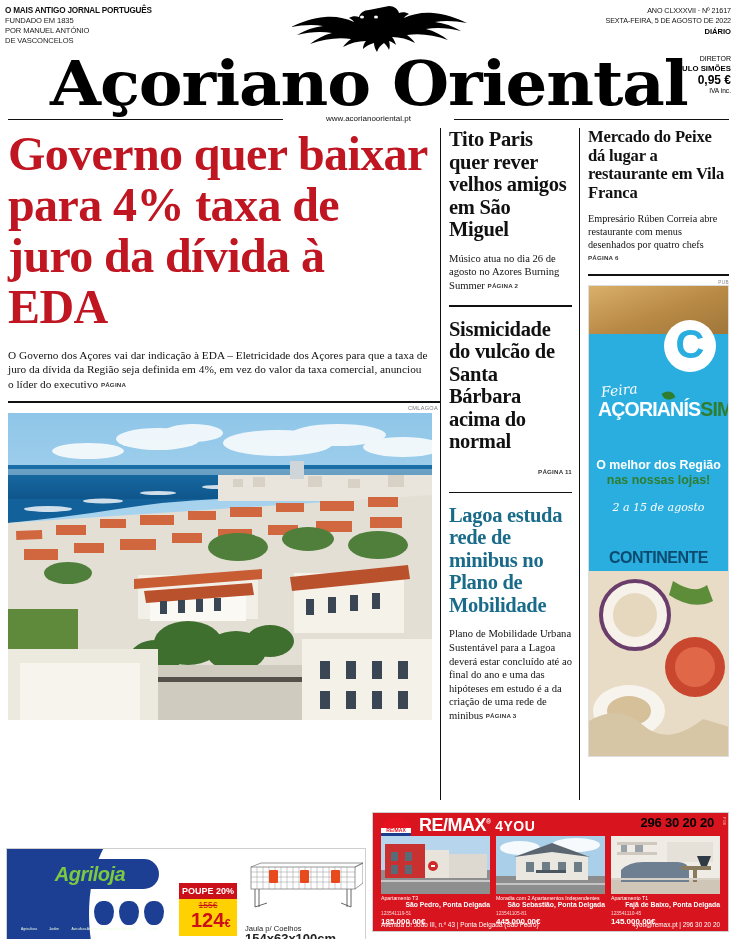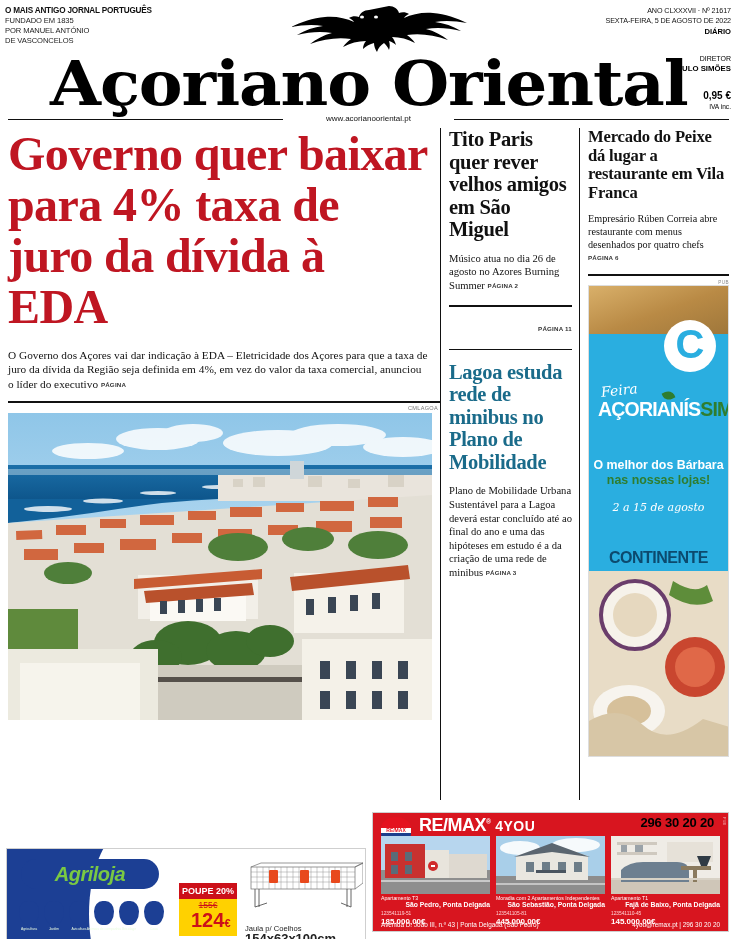--- a/index.html
+++ b/index.html
@@ -15,21 +15,21 @@
   
   .masthead { position: relative; height: 118px; width: 737px; }
   .mh-left { position: absolute; left: 5px; top: 5px; width: 190px; font-family: "Liberation Sans", sans-serif; }
   .mh-left .tagline { font-size: 8.2px; font-weight: bold; letter-spacing: -0.2px; color:#111; line-height: 11px; }
   .mh-left .sub { font-size: 7.6px; color:#222; line-height: 10.2px; letter-spacing: -0.1px; }
   .mh-right { position: absolute; right: 6px; top: 6px; width: 150px; text-align: right; font-family: "Liberation Sans", sans-serif; }
   .mh-right .issue { font-size: 7.2px; color:#111; line-height: 10px; letter-spacing:-0.1px;}
   .mh-right .diario { font-size: 7.6px; font-weight: bold; line-height: 11px; }
   .mh-right .dirlabel { font-size: 7px; margin-top: 17px; line-height: 10px; }
   .mh-right .dirname { font-size: 7.8px; font-weight: bold; line-height: 10px; }
-  .mh-right .price { font-size: 10px; font-weight: bold; margin-top: 16px; line-height: 12px; }
+  .mh-right .price { font-size: 12px; font-weight: bold; line-height: 12px; }
   .mh-right .iva { font-size: 6.6px; line-height: 9px; }
 
   .logo-wrap { position:absolute; left: 0; top: 8px; width: 737px; height: 108px; display:flex; align-items:flex-end; justify-content:center; }
   .logo-text {
     font-family: "DejaVu Serif", serif;
     font-weight: bold;
     font-size: 62px;
     line-height: 64px;
     letter-spacing: -1px;
     color: #000;
@@ -327,20 +327,21 @@
 
       <div class="col-mid">
         <div class="mid-head">Tito Paris quer rever velhos amigos em São Miguel</div>
         <div class="mid-deck">
           <span>Músico atua no dia 26 de agosto no Azores Burning Summer</span>
           <span class="pg">PÁGINA 2</span>
         </div>
 
         <div class="mid-sep"></div>
 
+        <div class="mid-head">Sismicidade do vulcão de Santa Bárbara acima do normal</div>
         <div class="pgright" style="margin-top:8px">
           <span class="pg">PÁGINA 11</span>
         </div>
 
         <div class="mid-sep"></div>
 
         <div class="mid-head blue">Lagoa estuda rede de minibus no Plano de Mobilidade</div>
         <div class="mid-deck">
           <span>Plano de Mobilidade Urbana Sustentável para a Lagoa deverá estar concluído até ao final do ano e uma das hipóteses em estudo é a da criação de uma rede de minibus</span>
           <span class="pg">PÁGINA 3</span>
@@ -373,21 +374,21 @@
             </svg>
           </div>
 
           <div class="c-logo">
             <span>C</span>
           </div>
           <div class="c-feira">Feira</div>
           <div class="c-leaf"></div>
           <div class="c-acor"><span>AÇORIANÍS</span><i>SIMO</i></div>
           <div class="c-tag">
-            <div>O melhor dos Bárbara</div>
+            <div>O melhor dos Região</div>
             <div class="g">nas nossas lojas!</div>
           </div>
           <div class="c-dates">2 a 15 de agosto</div>
           <div class="c-brand">CONTINENTE</div>
         </div>
       </div>
 
     </div>
   </div>
 

